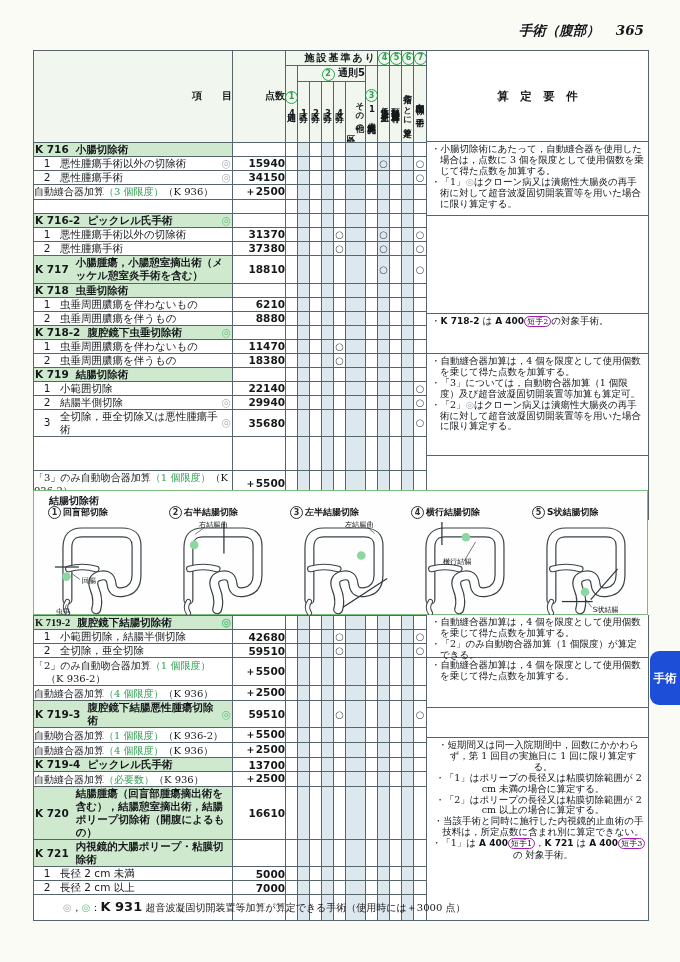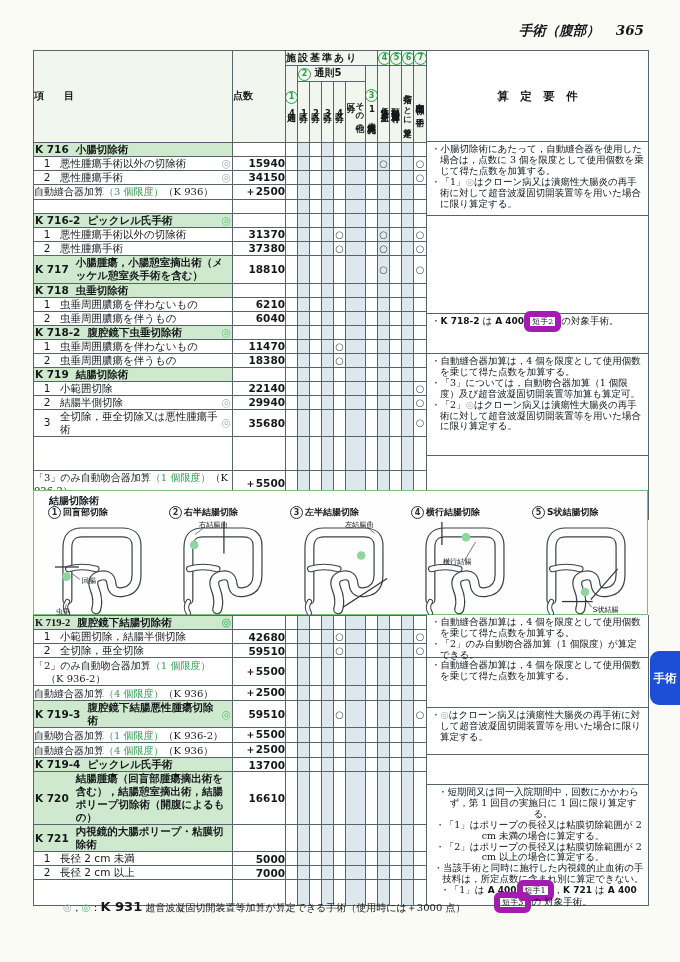--- a/index.html
+++ b/index.html
@@ -10,21 +10,21 @@
             font-style:italic;font-weight:bold;font-size:13.5px}
   .pagehead .pnum{margin-left:16px}
   
   .sheet{position:absolute;left:33px;top:50px;width:615px;height:845px}
   .seg{position:absolute;left:0;display:flex;align-items:stretch}
   #segA{top:0}
   #segB{top:565px}
   
   table.grid{border-collapse:collapse;table-layout:fixed;width:393px;background:#fff}
   .grid td{border:1px solid #56646b;padding:0;overflow:hidden;vertical-align:middle}
-  .hc{background:#f1f7ee;text-align:left;font-size:10px;font-weight:bold}
+  .hc{background:#f1f7ee;text-align:right;font-size:10px;font-weight:bold}
   .fac{letter-spacing:2px}
   .cnum{display:inline-flex;width:11px;height:11px;border:1px solid #2f9e50;border-radius:50%;
         color:#2f9e50;font-size:8px;font-weight:bold;align-items:center;justify-content:center;line-height:1}
   .cnum.dark{border-color:#2c2f31;color:#2c2f31}
   .vcol{display:flex;flex-direction:column;align-items:center;padding-top:2px;gap:2px;height:100%;box-sizing:border-box}
   .vt{writing-mode:vertical-rl;text-orientation:upright;line-height:1.05;font-size:8.5px;font-weight:bold;letter-spacing:1px}
   .vt2{height:34px}
   
   .item{font-size:10.5px;line-height:13px;padding:0 2px 0 4px;text-align:left}
   .sec{background:#cfe9cf;font-weight:bold}
@@ -41,21 +41,21 @@
   .nar{text-align:center;font-size:10px;color:#46535a;background:#fff}
   .sh{background:#dde7ee}
   
   .rightcol{box-sizing:border-box;width:222px;border:1px solid #56646b;border-left:none;background:#fff}
   .reqhead{box-sizing:border-box;height:91px;border-bottom:1px solid #56646b;display:flex;
            align-items:center;justify-content:center;font-weight:bold;font-size:11.5px}
   .nb{box-sizing:border-box;border-bottom:1px solid #56646b;padding:2px 2px 0 4px;
       font-family:"DejaVu Serif","Liberation Serif",serif;font-size:9.5px;line-height:10.9px;color:#101418}
   .nb:last-child{border-bottom:none}
   .nb p{margin:0;padding-left:9px;text-indent:-9px}
-  .badge{border:6px solid #a21caf;border-radius:6px;padding:0 2px;font-size:8px;white-space:nowrap}
+  .badge{border:1px solid #a21caf;border-radius:6px;padding:0 2px;font-size:8px;white-space:nowrap}
   .bd{font-weight:bold;font-family:"DejaVu Sans","Liberation Sans",sans-serif;font-size:9px}
   
   .diag{position:absolute;top:440px;left:0;width:615px;height:125px;box-sizing:border-box;
         border:1px solid #7abd7d;background:#fdfefd}
   .dtitle{position:absolute;left:15px;top:3px;font-size:10px;font-weight:bold}
   .figs{position:absolute;left:6px;top:15px;right:2px;bottom:0;display:flex}
   .fig{width:20%;position:relative}
   .cap{font-size:9px;height:13px;padding-left:8px;display:flex;align-items:center;gap:2px;font-weight:bold}
   .fig svg{display:block;margin:0 auto}
   
@@ -380,21 +380,21 @@
               <td class="nar sh"></td>
               <td class="nar"></td>
             </tr>
             <tr style="height: 14px;">
               <td class="item">
                 <div class="rowflex">
                   <span class="num">2</span>
                   <span class="lbl">虫垂周囲膿瘍を伴うもの</span>
                 </div>
               </td>
-              <td class="pts">6040</td>
+              <td class="pts">8880</td>
               <td class="nar"></td>
               <td class="nar sh"></td>
               <td class="nar"></td>
               <td class="nar sh"></td>
               <td class="nar"></td>
               <td class="nar sh"></td>
               <td class="nar"></td>
               <td class="nar sh"></td>
               <td class="nar"></td>
               <td class="nar sh"></td>
@@ -898,20 +898,35 @@
               <td class="nar"></td>
               <td class="nar sh"></td>
               <td class="nar"></td>
               <td class="nar sh"></td>
               <td class="nar"></td>
               <td class="nar sh"></td>
               <td class="nar"></td>
               <td class="nar sh"></td>
               <td class="nar"></td>
             </tr>
+            <tr style="height: 14px;">
+              <td class="item add"><span class="addpre">自動縫合器加算</span><span class="addg">（必要数）</span><span class="addpost">（K 936）</span></td>
+              <td class="pts">＋2500</td>
+              <td class="nar"></td>
+              <td class="nar sh"></td>
+              <td class="nar"></td>
+              <td class="nar sh"></td>
+              <td class="nar"></td>
+              <td class="nar sh"></td>
+              <td class="nar"></td>
+              <td class="nar sh"></td>
+              <td class="nar"></td>
+              <td class="nar sh"></td>
+              <td class="nar"></td>
+            </tr>
             <tr style="height: 42px;">
               <td class="item sec">
                 <div class="rowflex">
                   <span class="code">K 720</span>
                   <span class="ttl">結腸腫瘍（回盲部腫瘍摘出術を含む），結腸憩室摘出術，結腸ポリープ切除術（開腹によるもの）</span>
                 </div>
               </td>
               <td class="pts">16610</td>
               <td class="nar"></td>
               <td class="nar sh"></td>
@@ -1003,23 +1018,20 @@
           </tbody>
       </table>
       <div class="rightcol" style="border-top:none">
         <div id="notes1">
             <div class="nb" style="height: 43px;">
               <p class="note">・自動縫合器加算は，4 個を限度として使用個数を乗じて得た点数を加算する。</p>
               <p class="note">・「2」のみ自動吻合器加算（1 個限度）が算定できる。</p>
             </div>
             <div class="nb" style="height: 50px;">
               <p class="note">・自動縫合器加算は，4 個を限度として使用個数を乗じて得た点数を加算する。</p>
-            </div>
-            <div class="nb" style="height: 47px;">
-              <p class="note">・<span class="mark-gray">◎</span>はクローン病又は潰瘍性大腸炎の再手術に対して超音波凝固切開装置等を用いた場合に限り算定する。</p>
             </div>
             <div class="nb" style="height: 30px;"></div>
             <div class="nb" style="height: 108px; text-align: center;">
               <p class="note">・短期間又は同一入院期間中，回数にかかわらず，第 1 回目の実施日に 1 回に限り算定する。</p>
               <p class="note">・「1」はポリープの長径又は粘膜切除範囲が 2 cm 未満の場合に算定する。</p>
               <p class="note">・「2」はポリープの長径又は粘膜切除範囲が 2 cm 以上の場合に算定する。</p>
               <p class="note">・当該手術と同時に施行した内視鏡的止血術の手技料は，所定点数に含まれ別に算定できない。</p>
               <p class="note">・「1」は <span class="bd">A 400</span><span class="badge">短手1</span>，<span class="bd">K 721</span> は <span class="bd">A 400</span><span class="badge">短手3</span>の 対象手術。</p>
             </div>
           </div>

